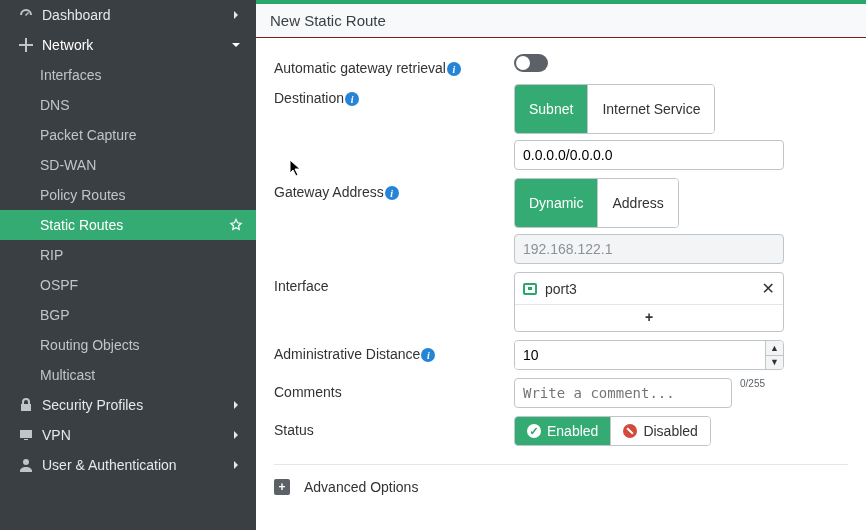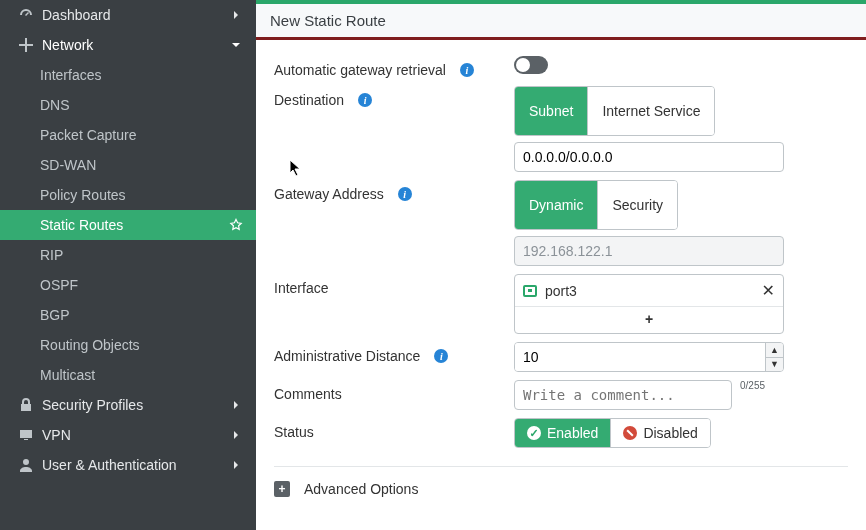--- a/index.html
+++ b/index.html
@@ -14,24 +14,24 @@
   .nav-item.expandable { color:#e6e8ea; }
   .nav-item.expanded { color:#fff; }
   .nav-item.active { background:#34ab72; color:#fff; }
   .nav-item .label { flex:1; }
   .nav-item .chevron { width:16px; display:flex; align-items:center; justify-content:center; }
   .star { width:16px; display:flex; align-items:center; justify-content:center; color:#fff; }
 
   
   .main { flex:1; display:flex; flex-direction:column; height:530px; min-width:0; }
   .topbar { height:4px; background:#2aa76a; }
-  .title { padding:8px 6px 8px 14px; border-bottom:3px solid #7f1d1d; background:#f7f9fa; color:#3a3f43; font-size:15px; }
+  .title { padding:8px 6px 8px 14px; border-bottom:1px solid #7f1d1d; background:#f7f9fa; color:#3a3f43; font-size:15px; }
   .form-area { padding:16px 18px 0 18px; }
   .form-row { display:flex; align-items:flex-start; margin-bottom:8px; }
-  .form-row .flabel { width:240px; padding-top:6px; color:#333; display:flex; align-items:center; gap:14px; }
+  .form-row .flabel { width:240px; padding-top:6px; color:#333; display:flex; align-items:flex-end; gap:1px; }
   .form-row .fcontrol { flex:0 0 auto; }
   .info-icon { width:14px; height:14px; border-radius:50%; background:#2684d6; color:#fff; display:inline-flex; align-items:center; justify-content:center; font-size:10px; font-weight:bold; font-family: Georgia, serif; font-style:italic; cursor:pointer; }
 
   
   .switch { width:34px; height:18px; border-radius:9px; background:#5b6166; position:relative; display:inline-block; cursor:pointer; }
   .switch .knob { width:14px; height:14px; border-radius:50%; background:#fff; position:absolute; top:2px; left:2px; }
 
   
   .segmented { display:inline-flex; border:1px solid #bfc5c9; border-radius:4px; overflow:hidden; }
   .seg-opt { padding:16px 14px; background:#fff; color:#333; cursor:pointer; border-left:1px solid #bfc5c9; }
@@ -218,21 +218,21 @@
     </div>
 
     <div class="form-row">
       <div class="flabel">
         <span>Gateway Address</span>
         <span class="info-icon">i</span>
       </div>
       <div class="fcontrol">
         <div class="segmented">
           <div class="seg-opt active">Dynamic</div>
-          <div class="seg-opt">Security</div>
+          <div class="seg-opt">Address</div>
         </div>
       </div>
     </div>
     <div class="form-row" style="margin-top:-2px;">
       <div class="flabel"></div>
       <div class="fcontrol">
         <input class="text-input ro" readonly="" value="192.168.122.1" style="">
       </div>
     </div>
 

